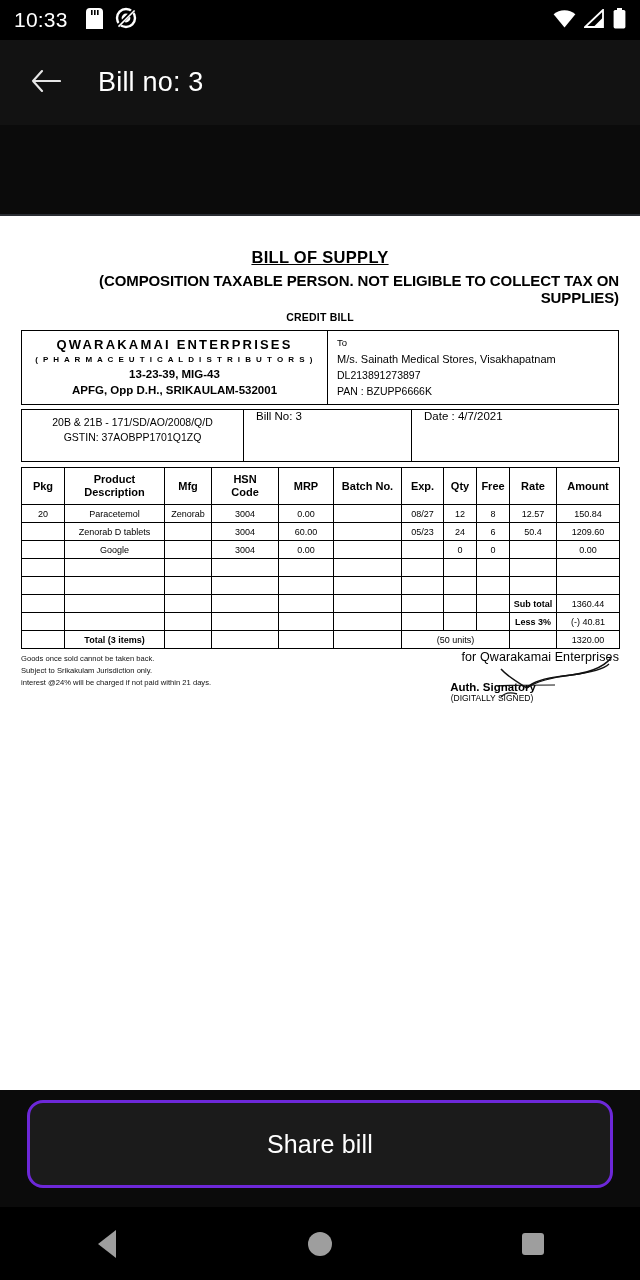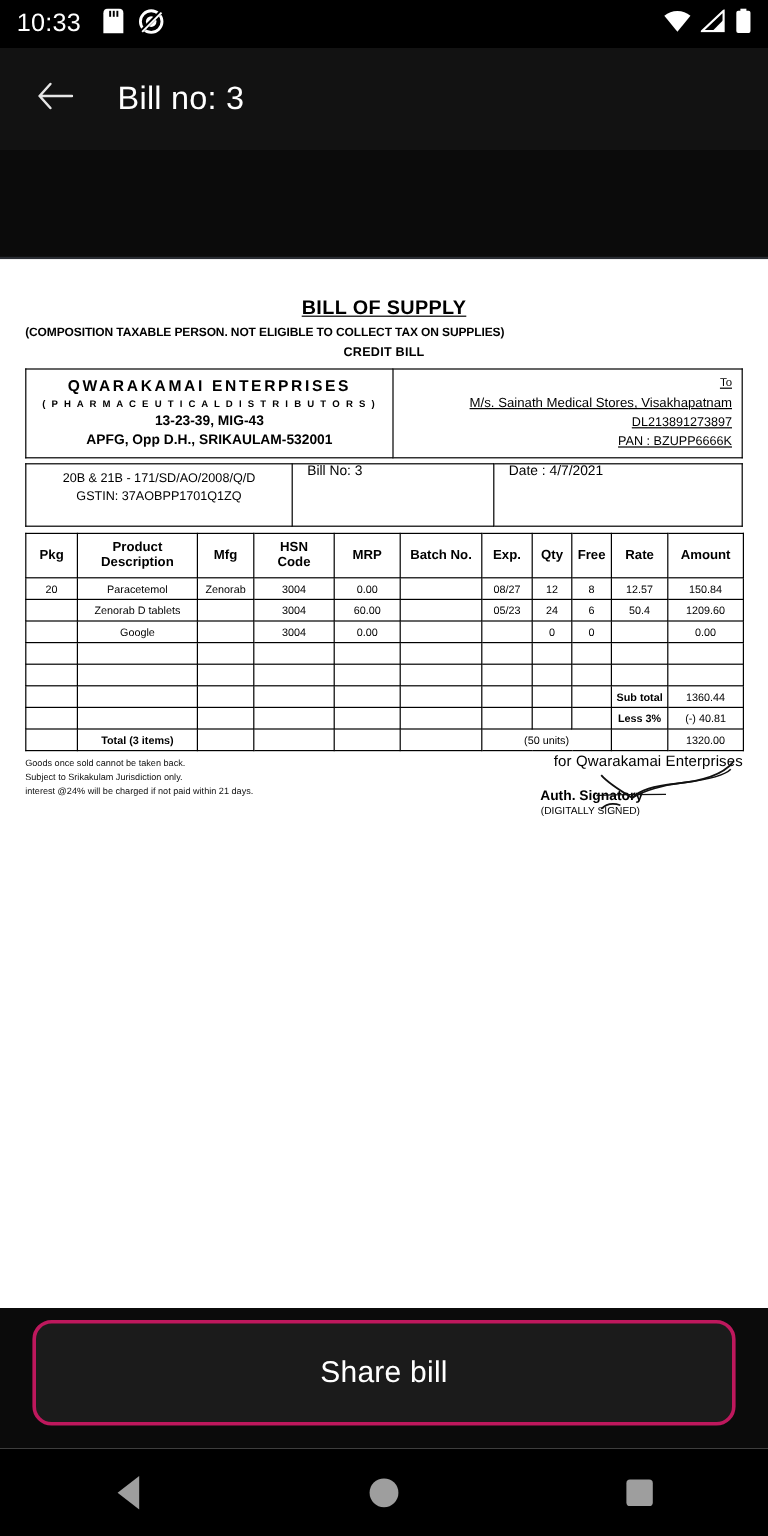--- a/index.html
+++ b/index.html
@@ -52,21 +52,21 @@
     position:absolute; top:216px; left:0; width:640px; height:874px;
     background:#ffffff; color:#000000; overflow:hidden;
   }
   .bill { padding:0 21px; padding-top:32px; }
 
   .bill-title {
     text-align:center; font-size:16.5px; font-weight:bold;
     text-decoration:underline; letter-spacing:.3px;
   }
   .bill-sub {
-    text-align:left; font-size:10px; font-weight:bold;
+    text-align:right; font-size:15px; font-weight:bold;
     margin-top:5px; letter-spacing:-.1px;
   }
   .bill-kind {
     text-align:center; font-size:10.5px; font-weight:bold; margin-top:5px;
     letter-spacing:.2px;
   }
 
   table.bx { border-collapse:collapse; width:598px; table-layout:fixed; }
   table.bx td { border:1.3px solid #000; vertical-align:top; }
 
@@ -75,21 +75,21 @@
   .seller-cell { padding:6px 4px 8px; text-align:center; }
   .seller-name {
     font-size:13px; font-weight:bold; letter-spacing:2.2px; white-space:nowrap;
   }
   .seller-kind {
     font-size:8px; font-weight:bold; letter-spacing:1.45px; margin-top:3px;
     white-space:nowrap;
   }
   .seller-l1 { font-size:11.5px; font-weight:bold; margin-top:4px; }
   .seller-l2 { font-size:11.5px; font-weight:bold; margin-top:4px; }
-  .buyer-cell { padding:6px 8px 6px 9px; text-align:right;text-decoration:underline; }
+  .buyer-cell { padding:6px 8px 6px 9px; text-align:left; }
   .buyer-to   { font-size:9.5px; }
   .buyer-name { font-size:11px; margin-top:5px; }
   .buyer-dl   { font-size:10.5px; margin-top:4px; }
   .buyer-pan  { font-size:10.5px; margin-top:4px; }
 
   
   .licbox { margin-top:4px; }
   .lic-cell { padding:6px 4px 18px; text-align:center; }
   .lic-l1 { font-size:10.5px; }
   .lic-l2 { font-size:10.5px; margin-top:3px; }
@@ -126,21 +126,21 @@
   }
   .scribble { position:absolute; right:4px; top:4px; pointer-events:none; }
 
   
   .sharewrap {
     position:absolute; left:0; top:1090px; width:640px; height:117px;
     background:#0b0b0b;
   }
   .share-btn {
     position:absolute; left:27px; top:10px; width:586px; height:88px;
-    background:#1b1b1b; border:3px solid #be185d; border-radius:16px;
+    background:#1b1b1b; border:3px solid #6d28d9; border-radius:16px;
     color:#ffffff; font-size:25px; letter-spacing:.2px;
     display:flex; align-items:center; justify-content:center; cursor:pointer;
   }
   .white-strip {
     position:absolute; left:0; top:1090px; width:640px; height:10px; background:#fff;
   }
 
   
   .navbar {
     position:absolute; left:0; top:1207px; width:640px; height:73px;

